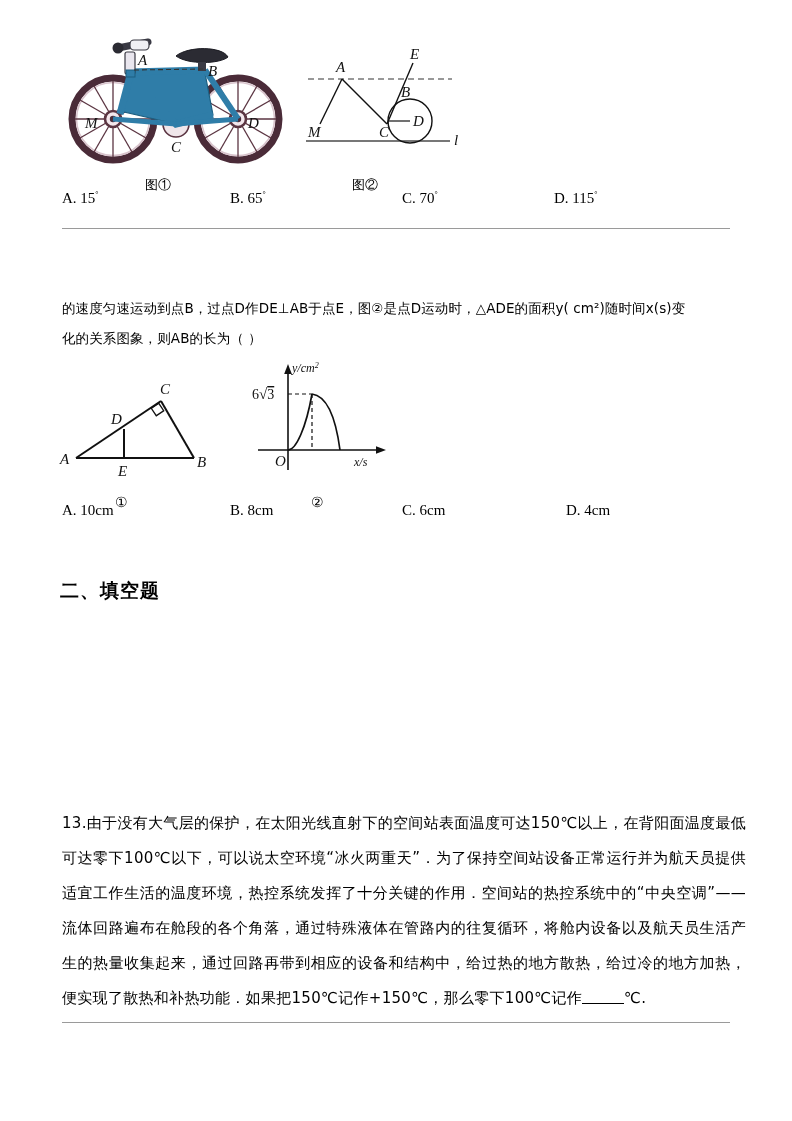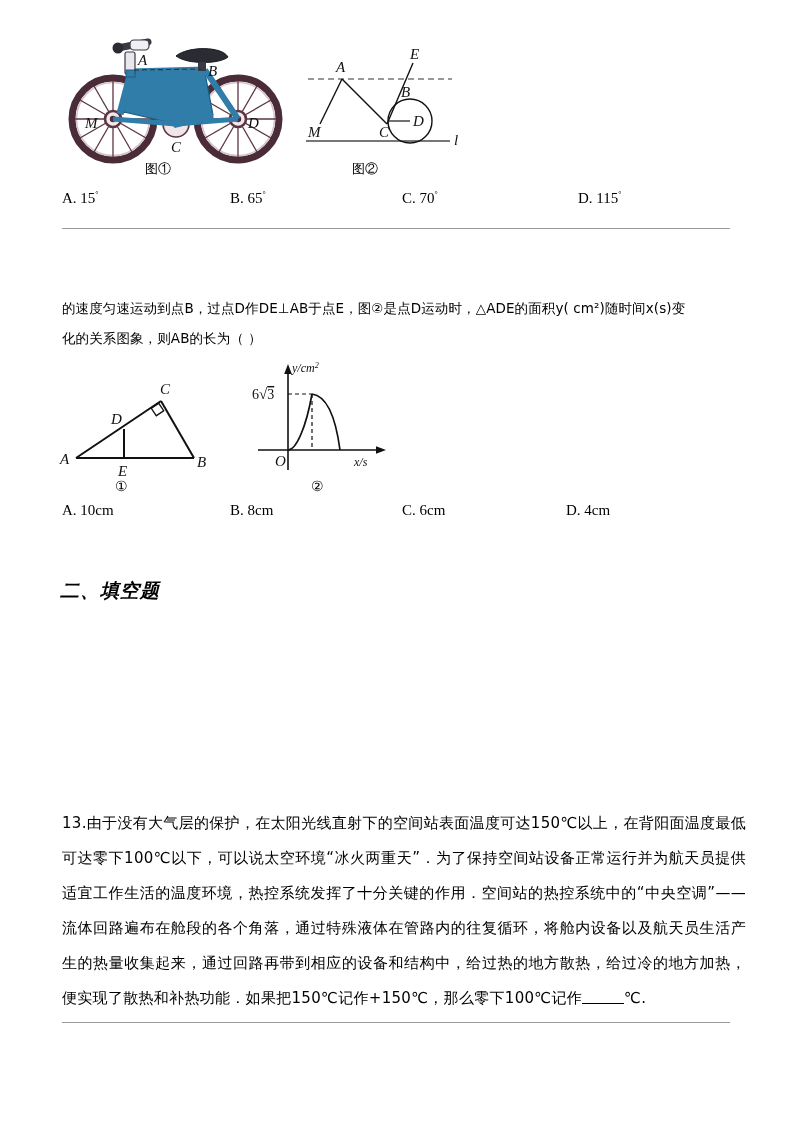--- a/index.html
+++ b/index.html
@@ -93,29 +93,29 @@
   }
 
   
   .section-heading {
     position: absolute;
     left: 60px;
     font-family: "DejaVu Sans", "Liberation Sans", sans-serif;
     font-weight: bold;
     font-size: 19px;
     letter-spacing: 1px;
-    font-style: italic;
   }
 
   
   .fig-caption {
     position: absolute;
     font-family: Liberation Serif, serif;
     font-size: 13px;
     white-space: nowrap;
+    margin-top: 16px;
   }
 
   
   .figbox { position: absolute; }
   svg { display: block; overflow: visible; }
 
   .lbl-it {
     font-family: "Liberation Serif", "DejaVu Serif", serif;
     font-style: italic;
     font-size: 15px;
@@ -249,21 +249,21 @@
       <span class="val">15</span><sup class="deg">°</sup>
     </div>
     <div class="opt" style="left:168px;">
       <span class="lbl">B.</span>
       <span class="val">65</span><sup class="deg">°</sup>
     </div>
     <div class="opt" style="left:340px;">
       <span class="lbl">C.</span>
       <span class="val">70</span><sup class="deg">°</sup>
     </div>
-    <div class="opt" style="left:516px;">
+    <div class="opt" style="left:492px;">
       <span class="lbl">D.</span>
       <span class="val">115</span><sup class="deg">°</sup>
     </div>
   </div>
 
   <div class="divider" style="top:228px;"></div>
 
   <div class="qline" style="left:62px; top:328px;">化的关系图象，则AB的长为（      ）</div>
   <div class="qline" style="left:62px; top:298px;">的速度匀速运动到点B，过点D作DE⊥AB于点E，图②是点D运动时，△ADE的面积y( cm²)随时间x(s)变</div>
 

